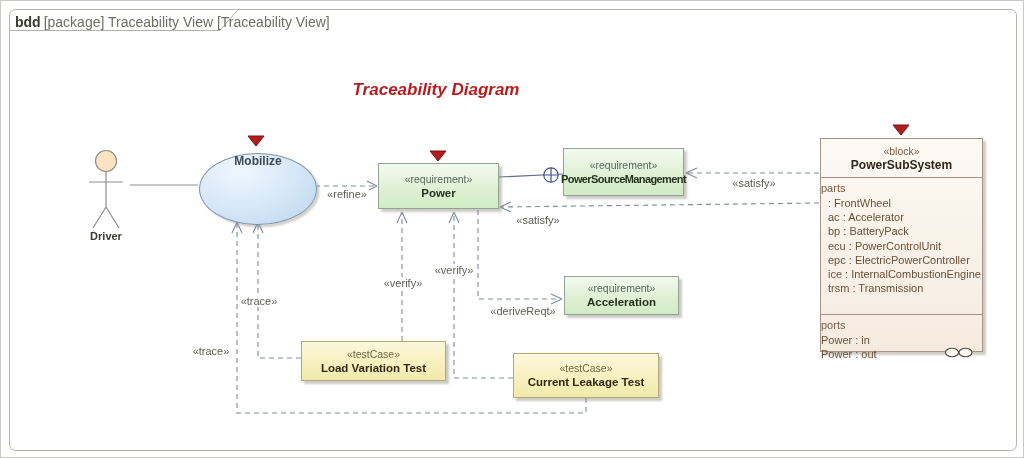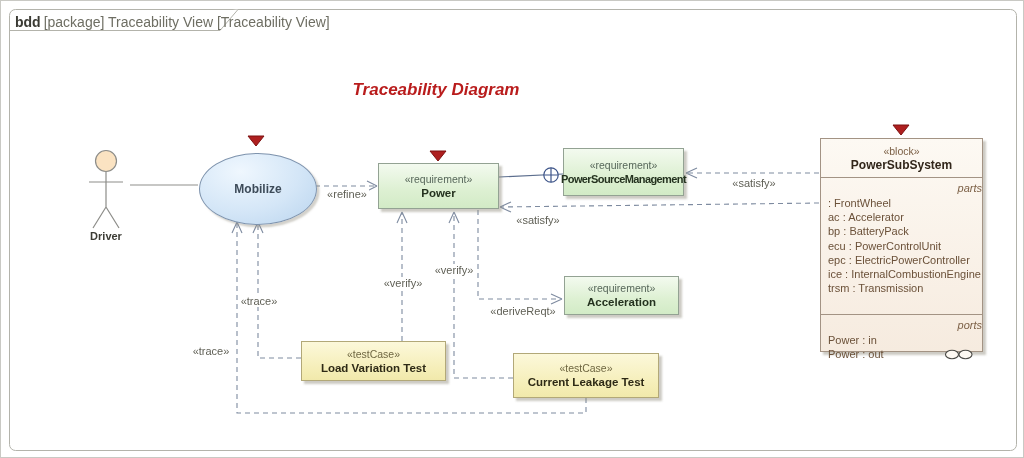--- a/index.html
+++ b/index.html
@@ -40,51 +40,51 @@
     border:1px solid #b2a878;
   }
   .tc .stereo{color:#6f6742;}
   .tc .nodename{color:#2e2a16;}
   .condensed{letter-spacing:-0.6px;font-size:11px;}
   
   .usecase{
     position:absolute;z-index:2;border-radius:50%;
     background:radial-gradient(ellipse at 35% 25%, #eff7fe 0%, #d4e6f7 55%, #b9d4ee 100%);
     border:1px solid #7e93ad;
-    display:flex;align-items:center;justify-content:center;
+    display:flex;justify-content:center;
     box-shadow:2.5px 2.5px 2px rgba(145,140,125,.4);
   }
   .usecase .nodename{color:#3d4b59;font-size:12px;}
   
   .block{
     position:absolute;z-index:2;box-sizing:border-box;
     background:linear-gradient(180deg,#fdf9f3 0%,#f6ebdf 100%);
     border:1px solid #a39384;
     box-shadow:2.5px 2.5px 2px rgba(145,140,125,.45);
     color:#6b5139;
   }
   .block-header{
     height:38px;border-bottom:1px solid #a39384;
     display:flex;flex-direction:column;align-items:center;justify-content:center;
   }
   .block-header .stereo{color:#7c6046;}
   .block-header .nodename{color:#32261a;font-size:12px;}
   .compartment{padding:3px 0 2px 0;}
   .comp-label{
-    text-align:right;font-style:italic;font-size:11px;color:#7c6046;
+    text-align:left;font-size:11px;color:#7c6046;
     line-height:15px;
   }
   .part-row{
     font-size:11px;line-height:14.2px;color:#6b5139;
     padding-left:7px;white-space:nowrap;
   }
   .ports-comp{border-top:1px solid #a39384;}
   .port-row{
-    font-size:11px;line-height:14.2px;color:#6b5139;padding-left:7px;
-    display:flex;align-items:center;justify-content:space-between;padding-right:8px;
+    font-size:11px;line-height:14.2px;color:#6b5139;
+    display:flex;align-items:flex-start;justify-content:space-between;padding-right:8px;
   }
   
   .clabel{
     position:absolute;z-index:3;transform:translate(-50%,-50%);
     font-size:11px;color:#5f5f55;background:#fff;padding:0 2px;
     white-space:nowrap;
   }
   
   .actor-label{
     position:absolute;z-index:3;transform:translate(-50%,0);

